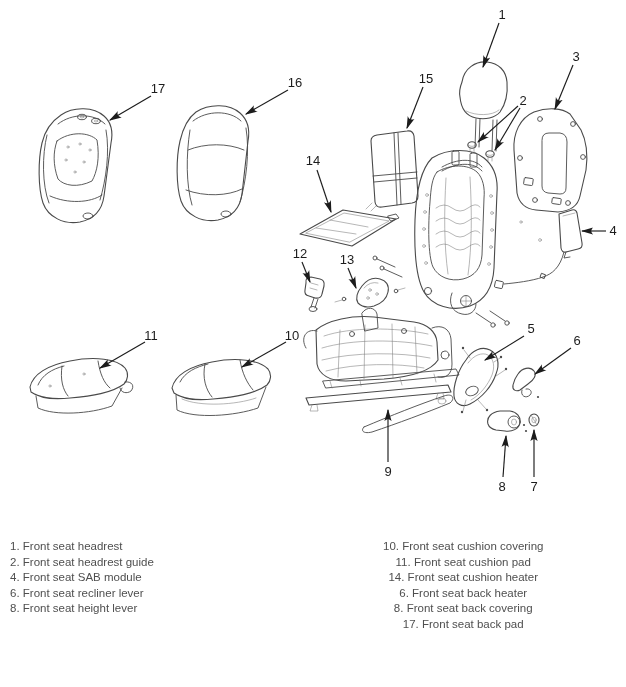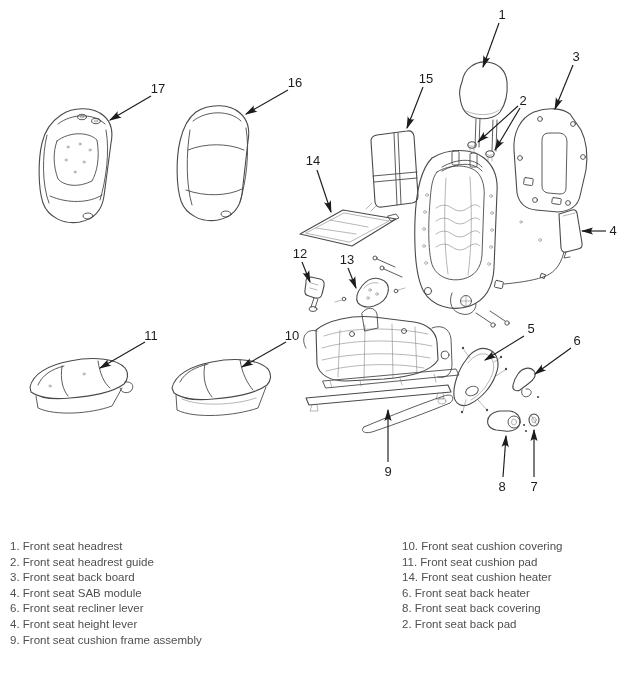--- a/index.html
+++ b/index.html
@@ -12,21 +12,21 @@
   .ln   { fill:none; stroke:#4a4a4a; stroke-width:0.9; stroke-linecap:round; stroke-linejoin:round; }
   .ln2  { fill:none; stroke:#4a4a4a; stroke-width:1.1; stroke-linecap:round; stroke-linejoin:round; }
   .thin { fill:none; stroke:#7a7a7a; stroke-width:0.55; stroke-linecap:round; }
   .wht  { fill:#ffffff; }
   .dot  { fill:#4a4a4a; stroke:none; }
   .callout-line { stroke:#1c1c1c; stroke-width:1.15; fill:none; }
   .callout-text { font-size:13px; fill:#1c1c1c; font-family:"Liberation Sans",sans-serif; }
   .legend { position:absolute; left:0; top:539px; width:626px; font-size:11.5px; color:#4f4f4f; }
   .legend ul { list-style:none; margin:0; padding:0; position:absolute; top:0; }
   .legend ul.col-left  { left:10px; }
-  .legend ul.col-right { left:402px; }
+  .legend ul.col-right { left:383px;text-align:center; }
   .legend li { line-height:15.6px; white-space:nowrap; }
 </style>
 </head>
 <body>
 
 <div class="diagram-wrap">
 <svg width="626" height="535" viewBox="0 0 626 535" xmlns="http://www.w3.org/2000/svg">
   <defs>
     <marker id="arrow" viewBox="0 0 10 7" refX="9" refY="3.5" markerWidth="11" markerHeight="7.7" orient="auto-start-reverse">
       <path d="M0,0.6 L10,3.5 L0,6.4 C2.2,4.6 2.2,2.4 0,0.6 Z" fill="#1c1c1c"></path>
@@ -317,27 +317,25 @@
     <line class="callout-line" x1="151" y1="96" x2="110" y2="120" marker-end="url(#arrow)"></line>
     <text class="callout-text" x="158" y="93" text-anchor="middle">17</text>
   </g>
 </svg>
 </div>
 
 <div class="legend">
   <ul class="col-left">
     <li>1. Front seat headrest</li>
     <li>2. Front seat headrest guide</li>
-    <li>3. Front seat back board</li>
     <li>4. Front seat SAB module</li>
     <li>6. Front seat recliner lever</li>
-    <li>4. Front seat height lever</li>
-    <li>9. Front seat cushion frame assembly</li>
+    <li>8. Front seat height lever</li>
   </ul>
   <ul class="col-right">
     <li>10. Front seat cushion covering</li>
     <li>11. Front seat cushion pad</li>
     <li>14. Front seat cushion heater</li>
     <li>6. Front seat back heater</li>
     <li>8. Front seat back covering</li>
-    <li>2. Front seat back pad</li>
+    <li>17. Front seat back pad</li>
   </ul>
 </div>
 
 </body></html>

